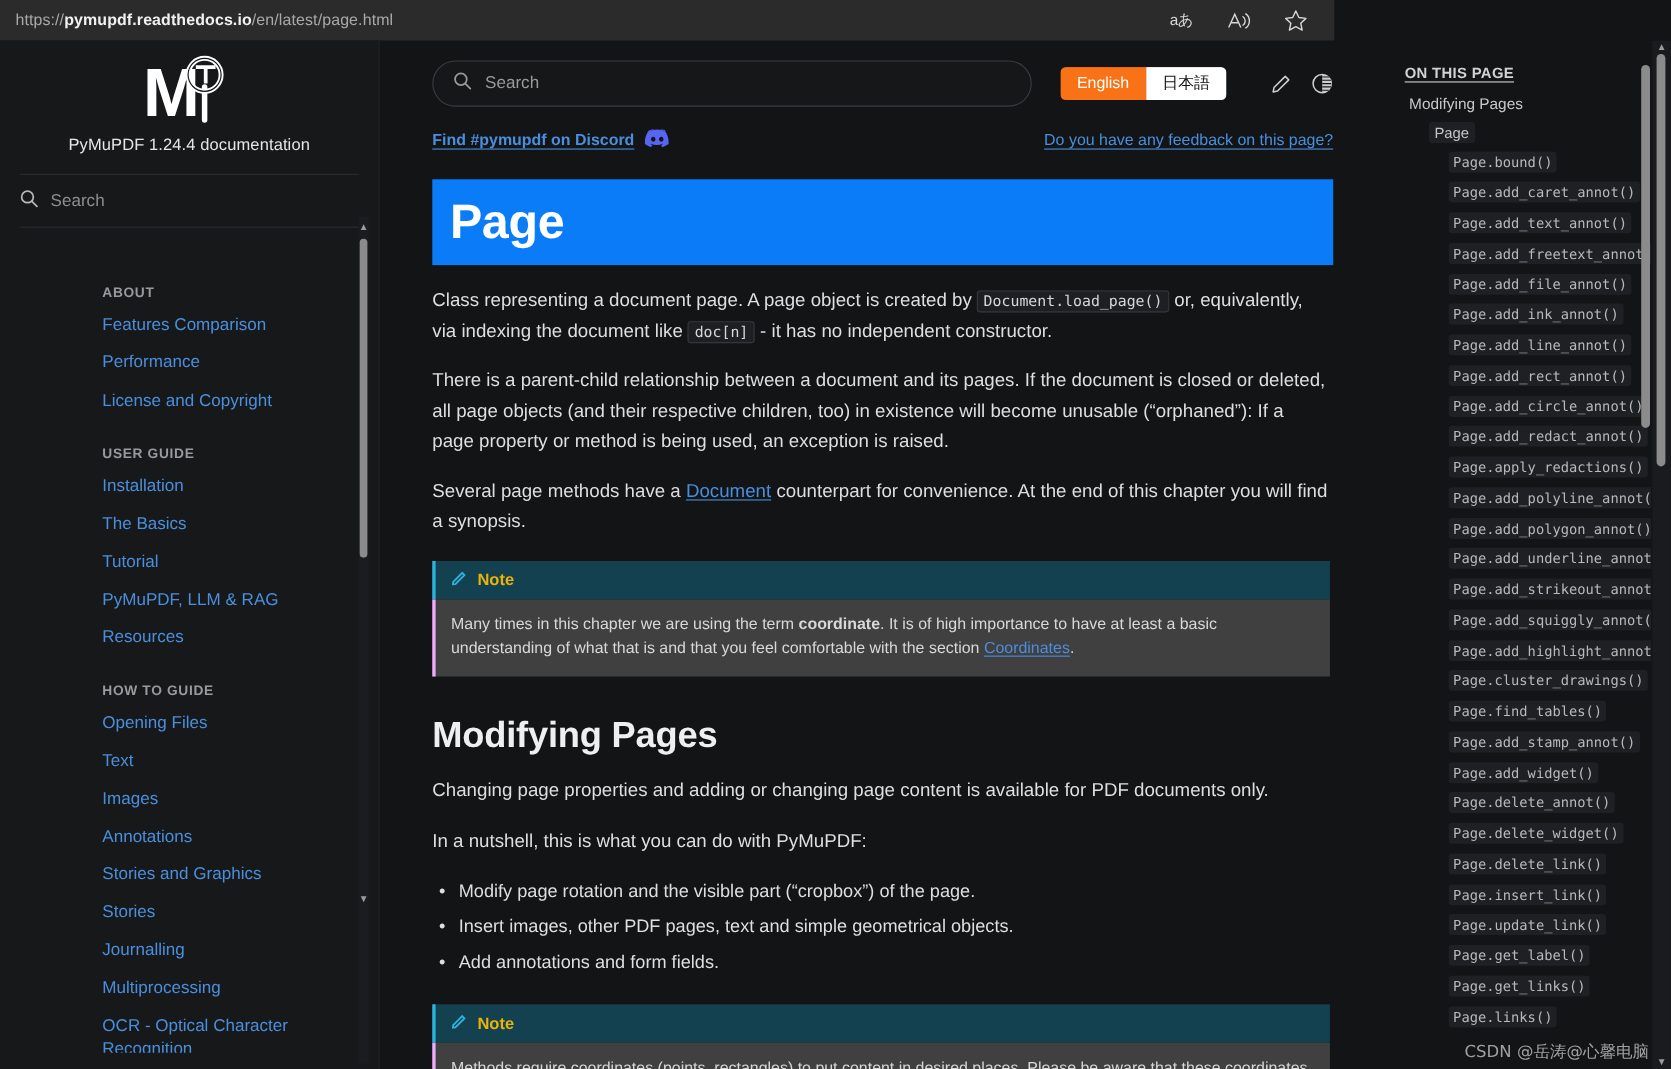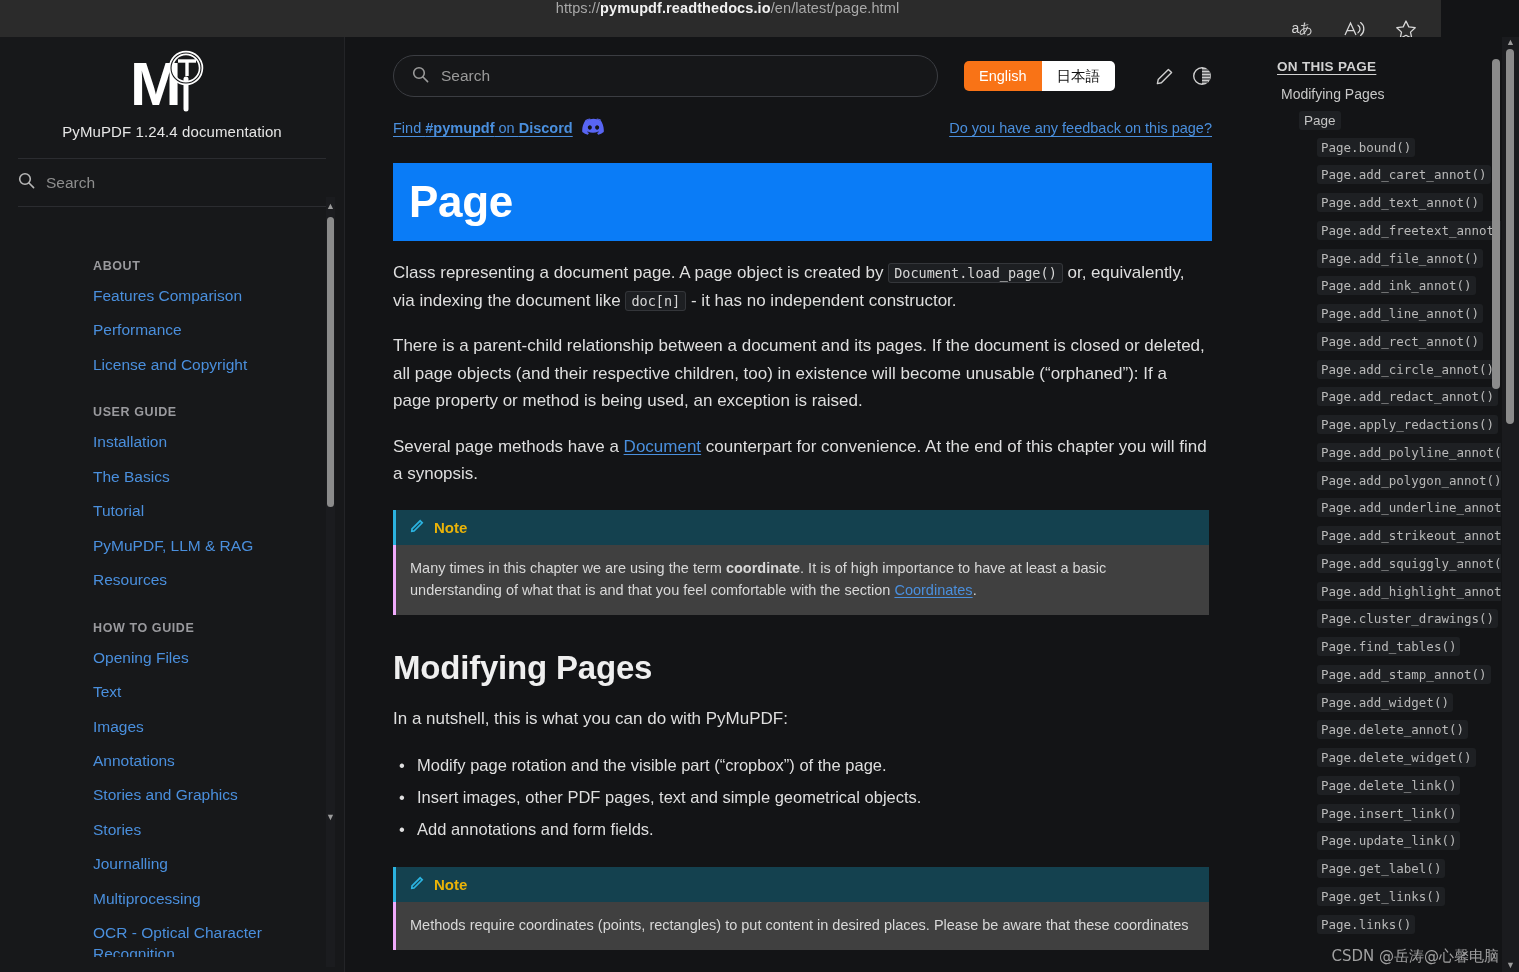--- a/index.html
+++ b/index.html
@@ -5,23 +5,23 @@
   * { box-sizing: border-box; margin: 0; padding: 0; }
   html, body {
     width: 1519px; height: 972px;
     background: #131416;
     font-family: "Liberation Sans", sans-serif;
     overflow: hidden;
   }
 
   
   .browser-bar {
-    position: absolute; left: 0; top: 0; width: 1441px; height: 37px;
+    position: absolute; left: 0; top: 0; width: 1213px; height: 37px;
     background: #2b2b2b;
-    display: flex; align-items: center; flex-direction: column;
+    display: flex; align-items: center;
   }
   .url-wrap {
     margin-left: 14px; font-size: 14.5px; color: #a9a9a9;
     letter-spacing: .1px; white-space: nowrap;
   }
   .url-wrap .host { color: #f1f1f1; font-weight: bold; }
   .chrome-icons {
     margin-left: auto; display: flex; align-items: center; gap: 26px;
     padding-right: 22px;
   }
@@ -126,21 +126,21 @@
   .top-icon { color: #cfcfcf; display: flex; }
 
   .subbar {
     display: flex; align-items: center; margin-top: 18px; height: 26px;
   }
   .discord-line {
     font-size: 14.5px; color: #4a8fdd; text-decoration: underline;
     text-underline-offset: 3px; display: flex; align-items: center; gap: 9px;
   }
   .discord-line b { color: #4a8fdd; }
-  .discord-line .plain { color: #4a8fdd; font-weight: normal; }
+  .discord-line .plain { color: #4a8fdd; font-weight: bold; }
   .feedback-link {
     margin-left: auto; font-size: 14.5px; color: #4a8fdd;
     text-decoration: underline; text-underline-offset: 3px;
   }
 
   .hero {
     margin-top: 22px; background: #0a7cf7; height: 78px;
     display: flex; align-items: center; padding-left: 16px;
   }
   .hero h1 {
@@ -395,20 +395,21 @@
               <path d="M10.2 1.8 L12.2 3.8 L4 12 L1.8 12.2 L2 10 Z"></path>
             </svg>
         </span>
         <span>Note</span>
       </div>
       <div class="adm-body"><span>Many times in this chapter we are using the term </span><b>coordinate</b><span>. It is of high importance to have at least a basic understanding of what that is and that you feel comfortable with the section </span><a class="link">Coordinates</a><span>.</span></div>
     </div>
 
     <h2 class="section">Modifying Pages</h2>
 
+    <p class="body-p">Changing page properties and adding or changing page content is available for PDF documents only.</p>
     <p class="body-p">In a nutshell, this is what you can do with PyMuPDF:</p>
 
     <ul class="bullets" id="bullet-list">
         <li>Modify page rotation and the visible part (“cropbox”) of the page.</li>
         <li>Insert images, other PDF pages, text and simple geometrical objects.</li>
         <li>Add annotations and form fields.</li>
       </ul>
 
     <div class="admonition">
       <div class="adm-head">

